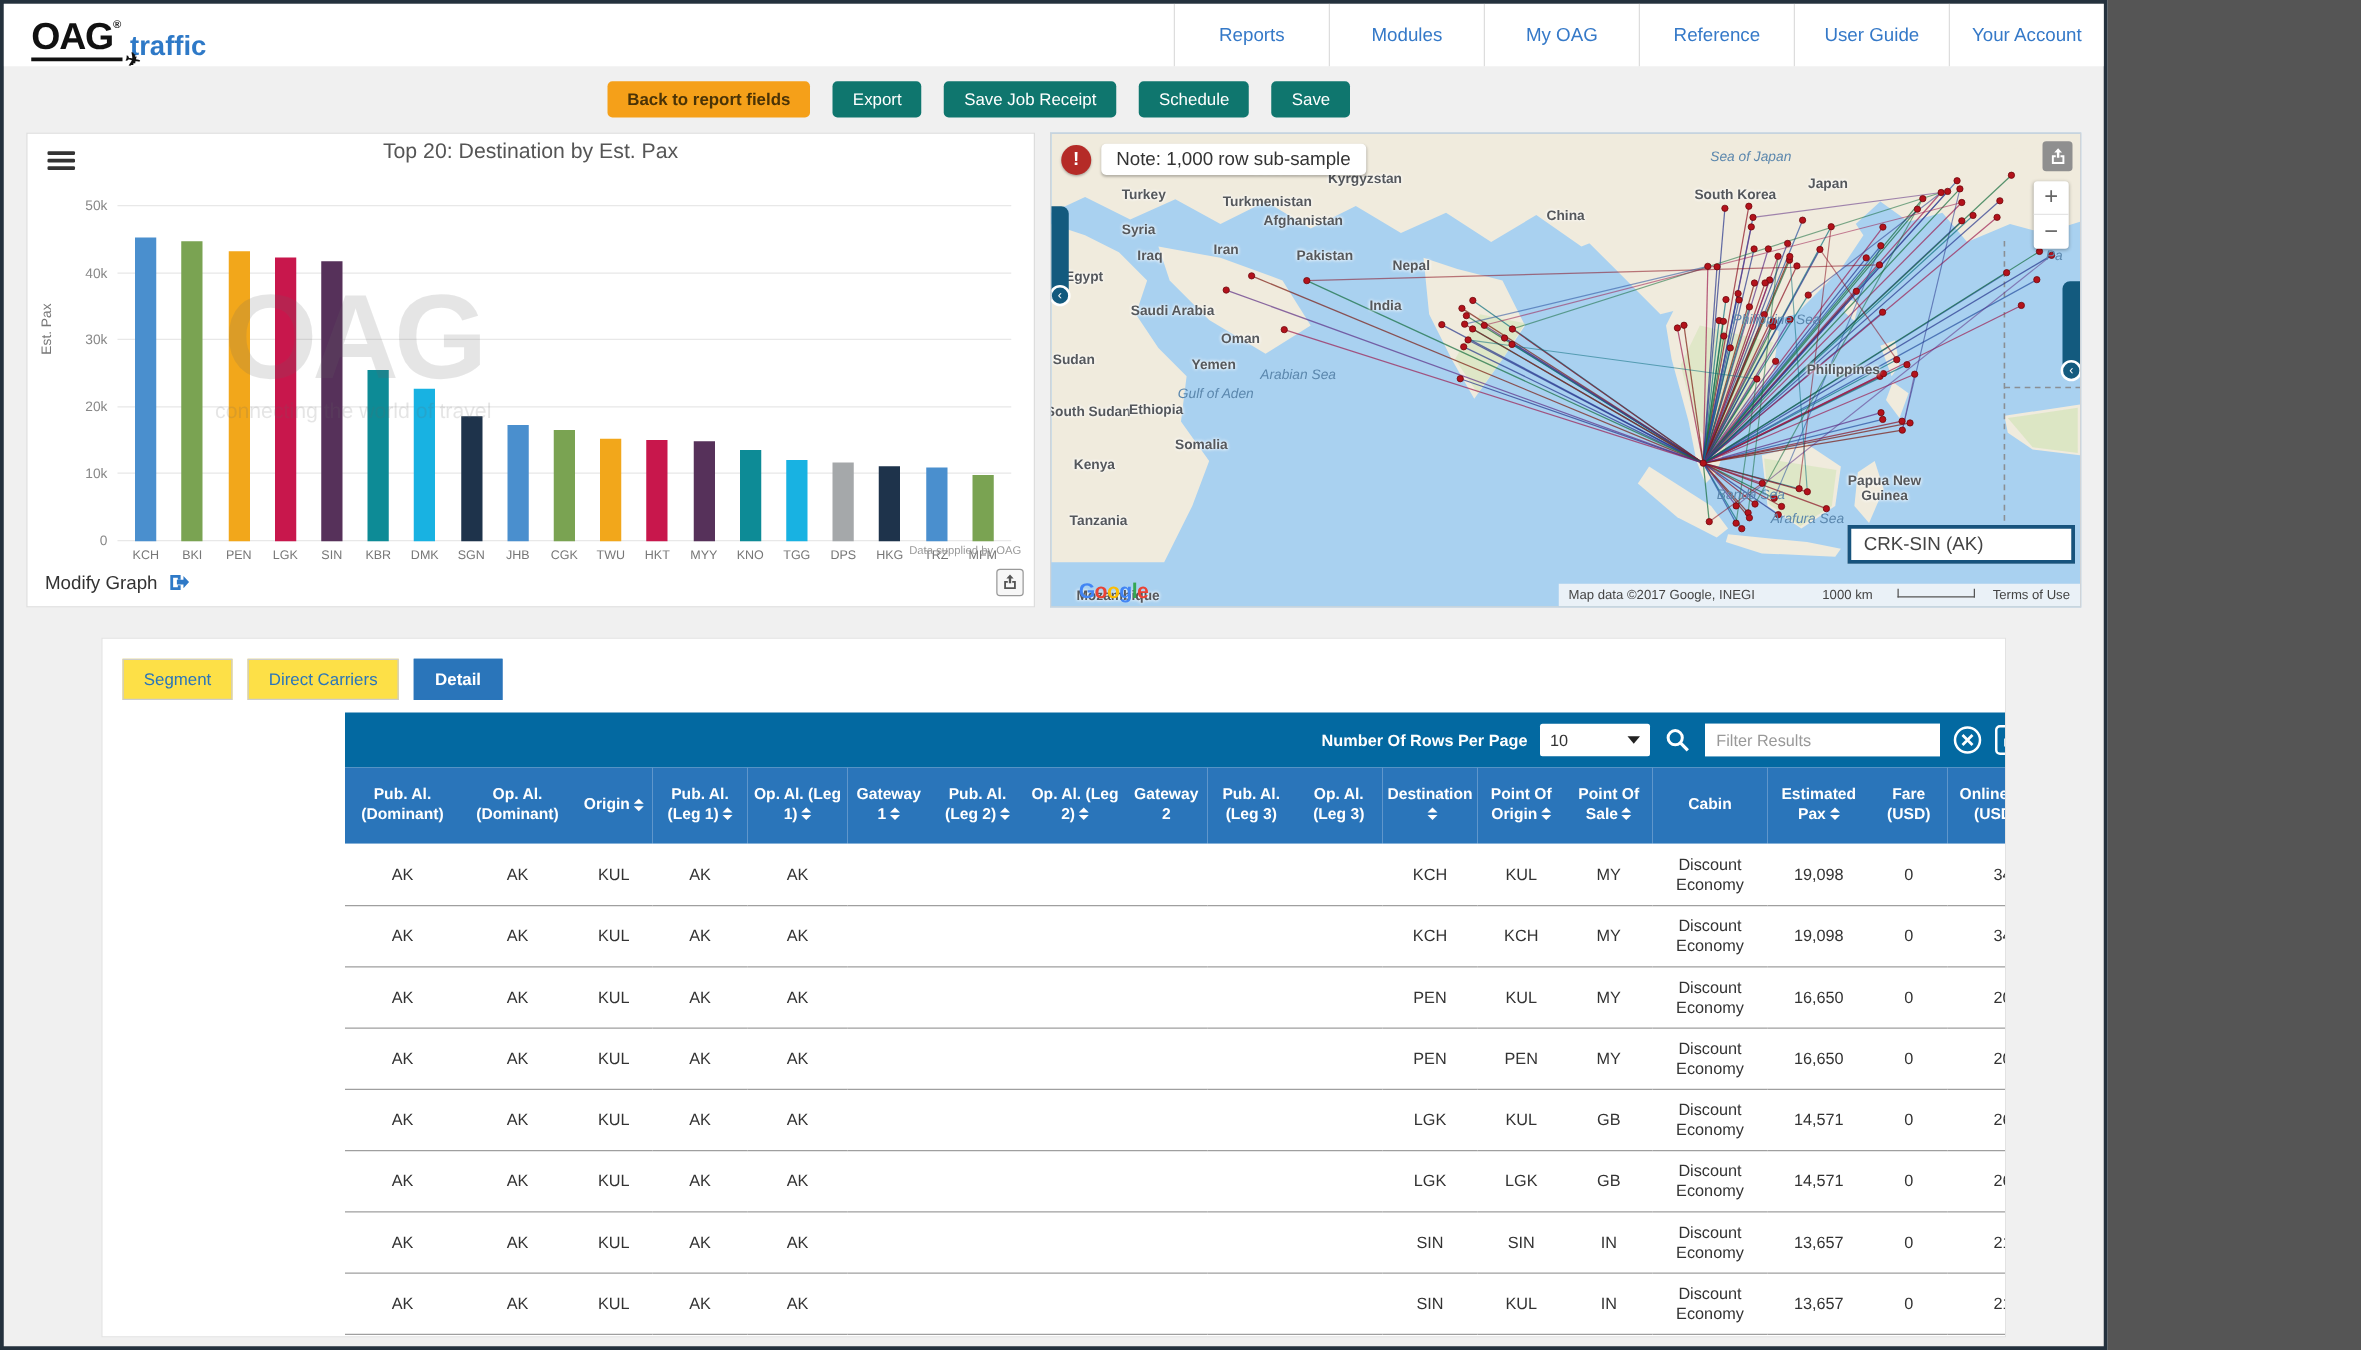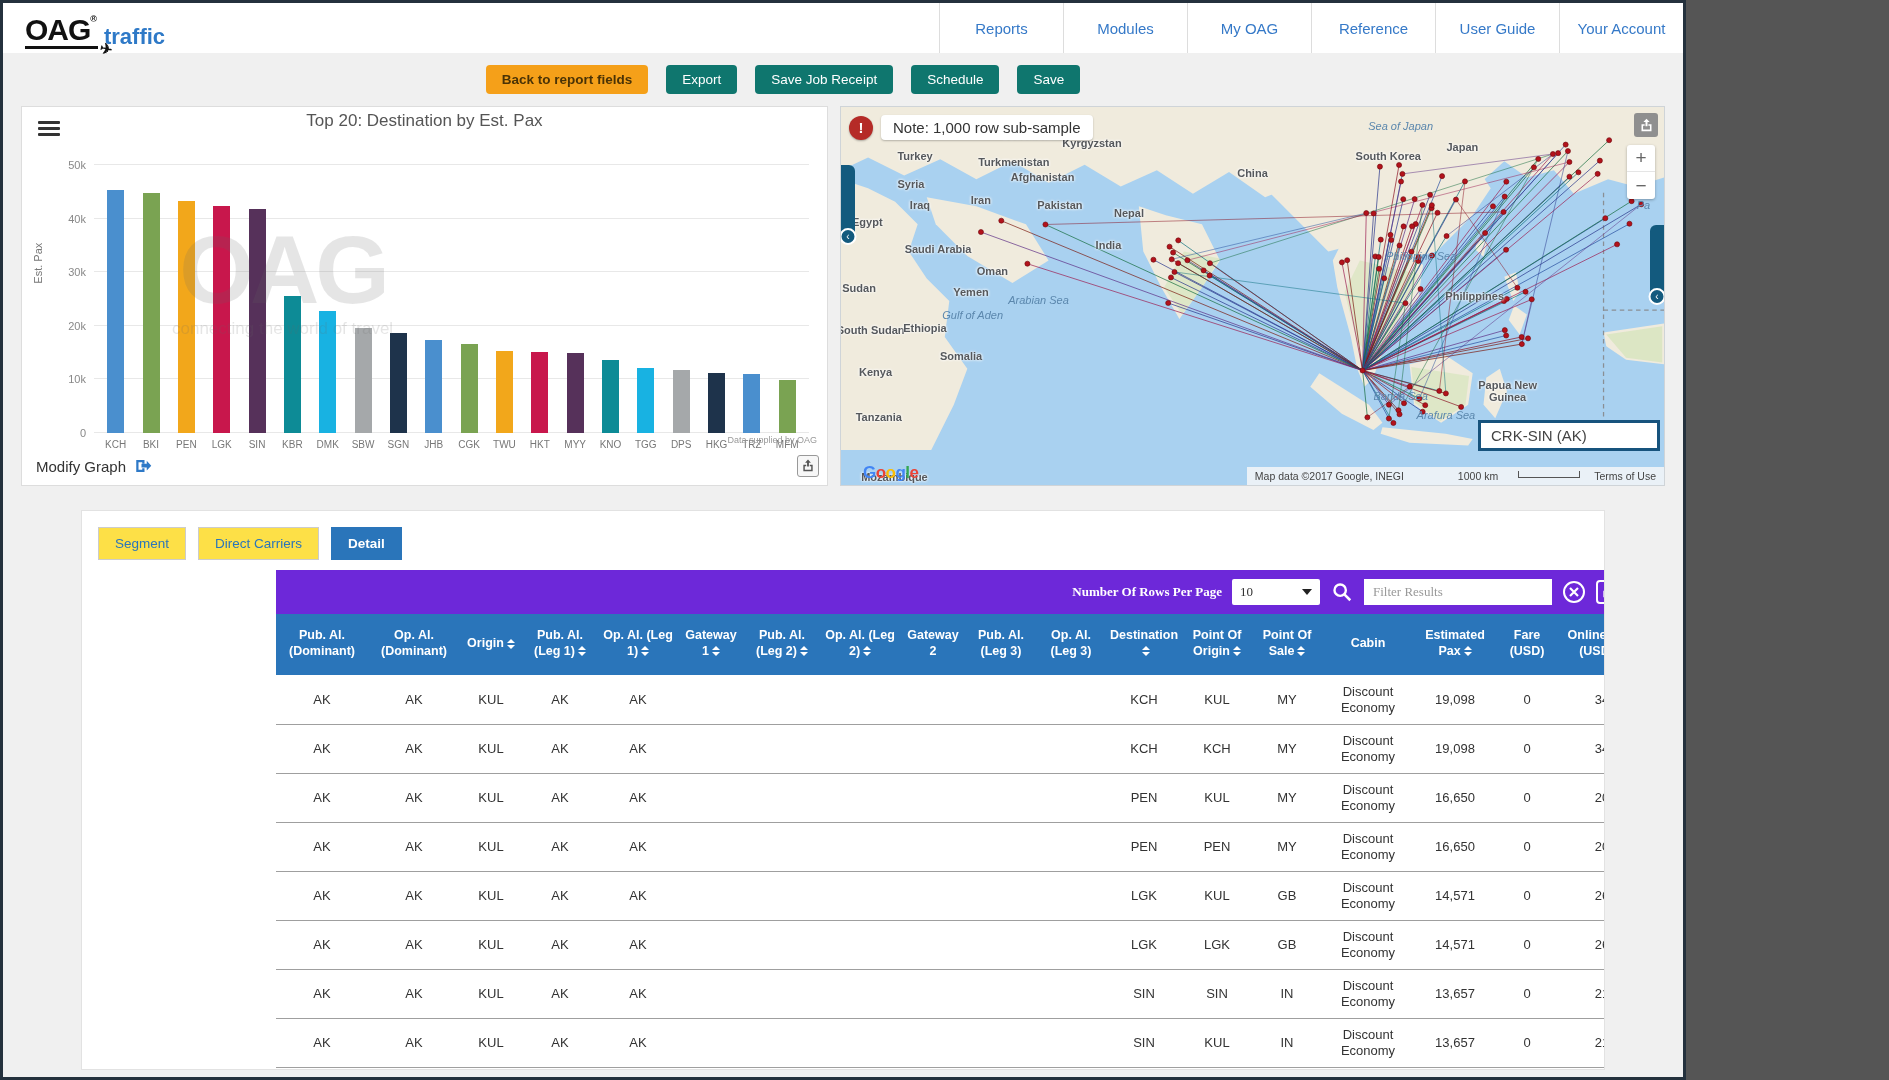--- a/index.html
+++ b/index.html
@@ -84,22 +84,22 @@
   .scale-line { width:62px; height:7px; border:1px solid #555; border-top:none; margin-top:-4px; }
   .google-logo { position:absolute; left:22px; bottom:2px; font-size:17px; font-weight:bold; letter-spacing:-.5px; z-index:5; }
 
   
   .table-panel { position:relative; margin:24px 78px 0; background:#fff; border:1px solid #e2e2e2;
                  height:560px; padding:16px 0 0 16px; overflow:hidden; }
   .tabs { display:flex; gap:12px; }
   .tab { padding:8px 16px; font-size:13.5px; color:#2a75ba; background:#fde047; border:1px solid #ccc; cursor:pointer; }
   .tab.active { background:#2a75ba; color:#fff; font-weight:bold; border-color:#2a75ba; }
   .grid-wrap { margin:10px 0 0 178px; width:1358px; }
-  .grid-toolbar { background:#6d28d9; height:44px; display:flex; align-items:center; justify-content:flex-end;
-                  gap:10px; padding:4px 14px;font-family:Liberation Serif, serif; }
+  .grid-toolbar { background:#0369a1; height:44px; display:flex; align-items:center; justify-content:flex-end;
+                  gap:10px; padding:4px 14px; }
   .rpp-label { color:#fff; font-size:13px; font-weight:bold; }
   .rpp-select { width:88px; height:26px; background:#fff; border-radius:2px; display:flex; align-items:center;
                 justify-content:space-between; padding:0 8px; font-size:13px; color:#333; cursor:pointer; }
   .rpp-select .caret { width:0; height:0; border-left:5px solid transparent; border-right:5px solid transparent;
                        border-top:6px solid #222; }
   .filter-input { width:188px; height:26px; border:1px solid #fff; background:#fff; font-family:inherit;
                   font-size:13px; padding:0 8px; color:#333; }
   .filter-input::placeholder { color:#999; }
   .tool-icon { width:24px; height:24px; display:flex; align-items:center; justify-content:center; cursor:pointer; }
   .tool-icon.boxed { border:2px solid #fff; border-radius:4px; }
@@ -194,24 +194,20 @@
               <div class="bar" style="height: 83.6%; background: rgb(86, 49, 90);"></div>
               <span class="bar-label">SIN</span>
             </div>
             <div class="bar-item">
               <div class="bar" style="height: 51%; background: rgb(13, 139, 150);"></div>
               <span class="bar-label">KBR</span>
             </div>
             <div class="bar-item">
               <div class="bar" style="height: 45.4%; background: rgb(24, 178, 226);"></div>
               <span class="bar-label">DMK</span>
-            </div>
-            <div class="bar-item">
-              <div class="bar" style="height: 39.2%; background: rgb(165, 168, 170);"></div>
-              <span class="bar-label">SBW</span>
             </div>
             <div class="bar-item">
               <div class="bar" style="height: 37.2%; background: rgb(30, 51, 75);"></div>
               <span class="bar-label">SGN</span>
             </div>
             <div class="bar-item">
               <div class="bar" style="height: 34.6%; background: rgb(74, 143, 206);"></div>
               <span class="bar-label">JHB</span>
             </div>
             <div class="bar-item">

